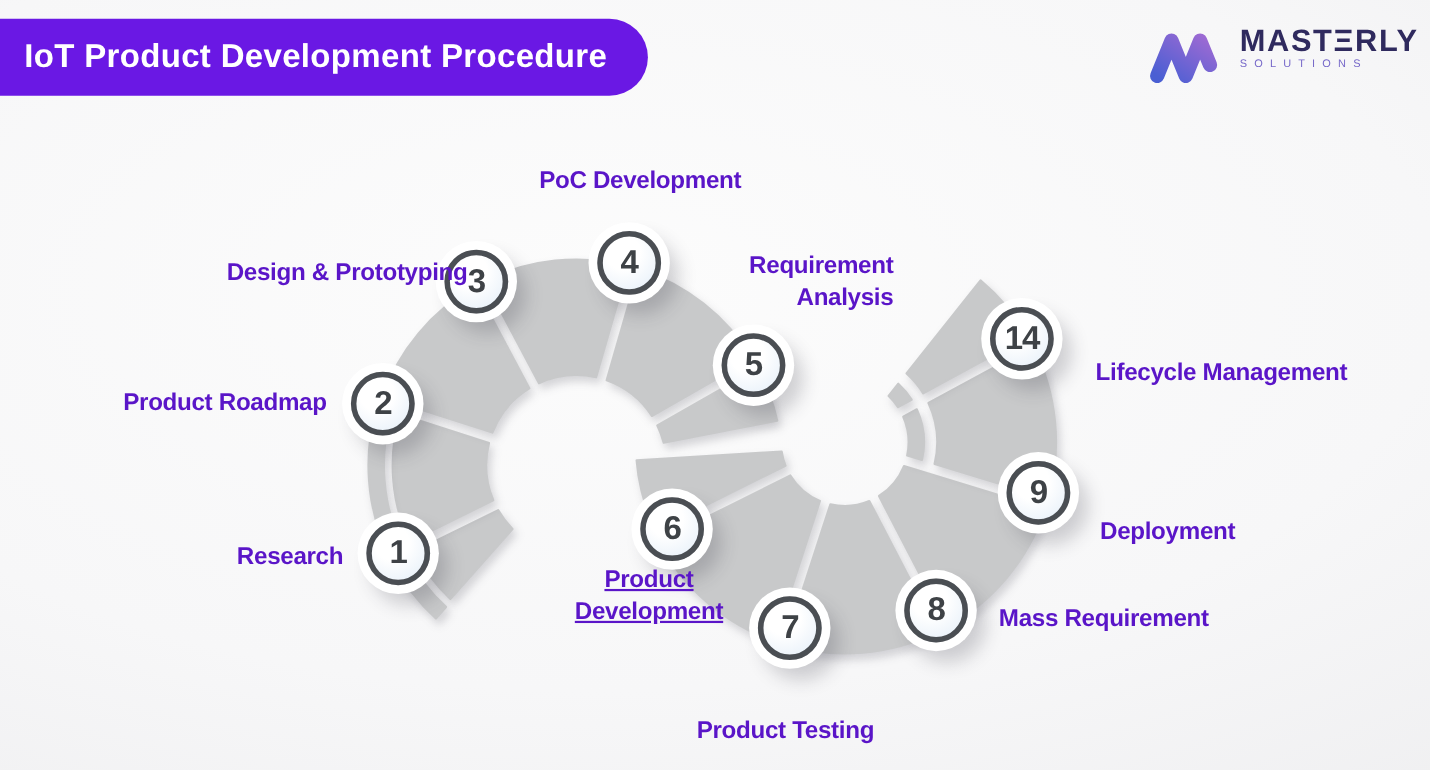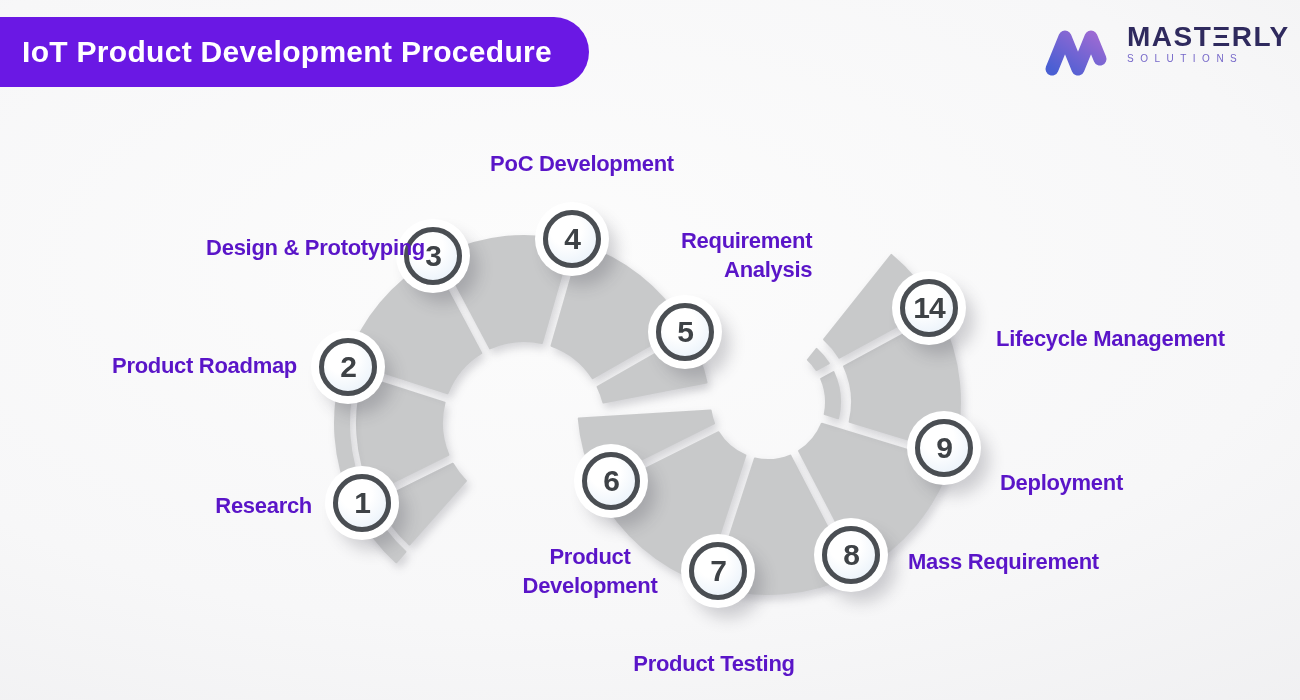--- a/index.html
+++ b/index.html
@@ -101,21 +101,21 @@
       <div class="step-circle" style="left: 319px; top: 338px;">2</div>
       <div class="step-label align-right" style="top: 366px; right: 1003px;">Product Roadmap</div>
       <div class="step-circle" style="left: 404px; top: 227px;">3</div>
       <div class="step-label align-right" style="top: 248px; right: 875px;">Design &amp; Prototyping</div>
       <div class="step-circle" style="left: 543px; top: 210px;">4</div>
       <div class="step-label align-center" style="top: 164px; left: 582px;">PoC Development</div>
       <div class="step-circle" style="left: 656px; top: 303px;">5</div>
       <div class="step-label align-left" style="top: 256px; left: 681px;">Requirement
 Analysis</div>
       <div class="step-circle" style="left: 582px; top: 452px;">6</div>
-      <div class="step-label align-center" style="top: 572px; left: 590px;">Product
+      <div class="step-label align-center" style="top: 541px; left: 590px; text-decoration: underline;">Product
 Development</div>
       <div class="step-circle" style="left: 689px; top: 542px;">7</div>
       <div class="step-label align-center" style="top: 664px; left: 714px;">Product Testing</div>
       <div class="step-circle" style="left: 822px; top: 526px;">8</div>
       <div class="step-label align-left" style="top: 562px; left: 908px;">Mass Requirement</div>
       <div class="step-circle" style="left: 915px; top: 419px;">9</div>
       <div class="step-label align-left" style="top: 448px; left: 1000px; margin-top: 35px;">Deployment</div>
       <div class="step-circle" style="left: 900px; top: 279px;">14</div>
       <div class="step-label align-left" style="top: 306px; left: 996px; margin-top: 33px;">Lifecycle Management</div>
     </div>

